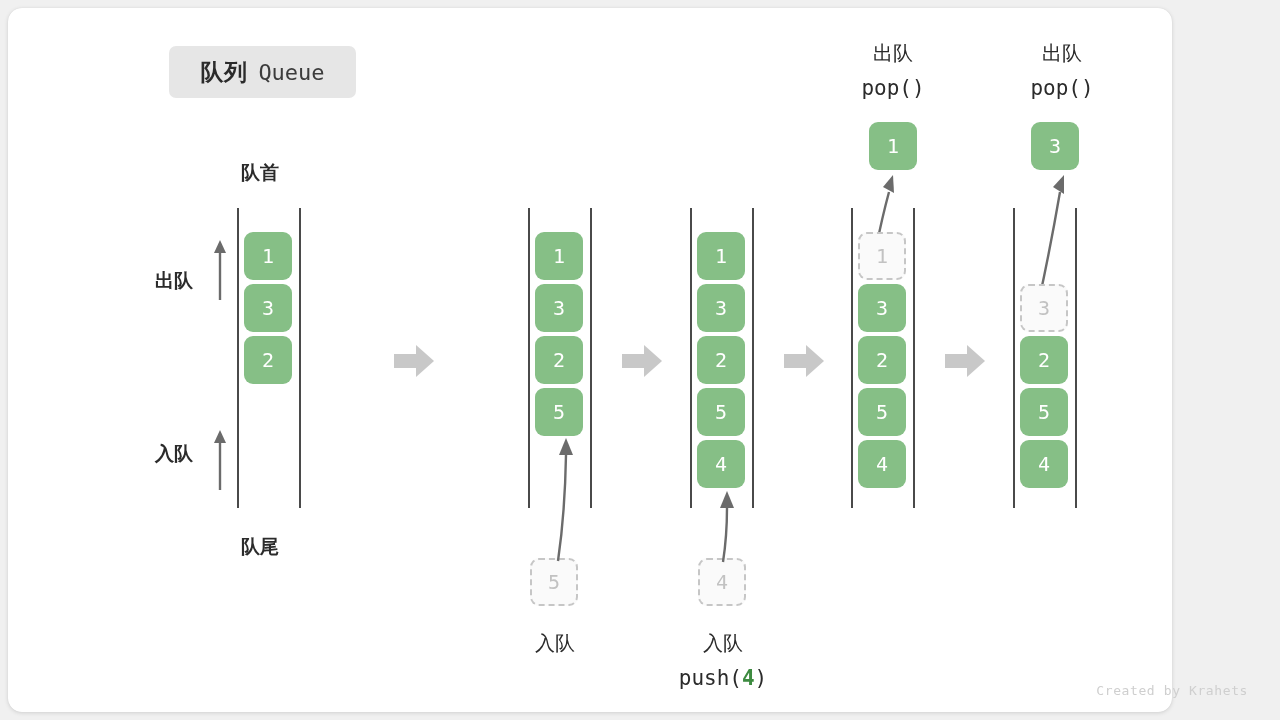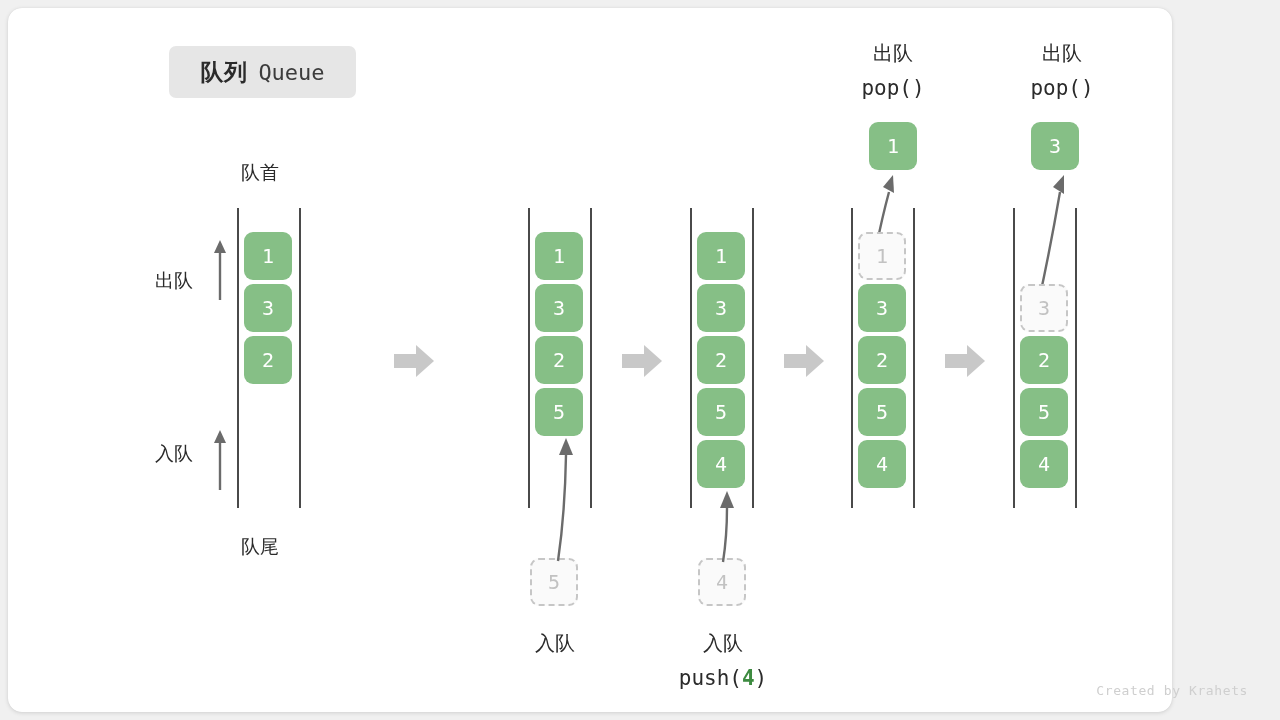--- a/index.html
+++ b/index.html
@@ -27,21 +27,21 @@
   #title-badge .cn{
     font-size:23px;font-weight:bold;color:#2b2b2b;letter-spacing:.5px;
   }
   #title-badge .en{
     font-size:22px;color:#3c3c3c;margin-left:11px;
     font-family:"DejaVu Sans Mono","Liberation Mono",monospace;
   }
 
   
   .cap{
-    font-size:19px;font-weight:normal;color:#2b2b2b;
+    font-size:19px;font-weight:bold;color:#2b2b2b;
     white-space:nowrap;text-align:center;
   }
   .opcap{
     font-size:20px;color:#2b2b2b;white-space:nowrap;text-align:center;
     line-height:35px;
   }
   .opcap .mono{
     font-family:"DejaVu Sans Mono","Liberation Mono",monospace;
     font-size:21px;color:#2b2b2b;
   }

